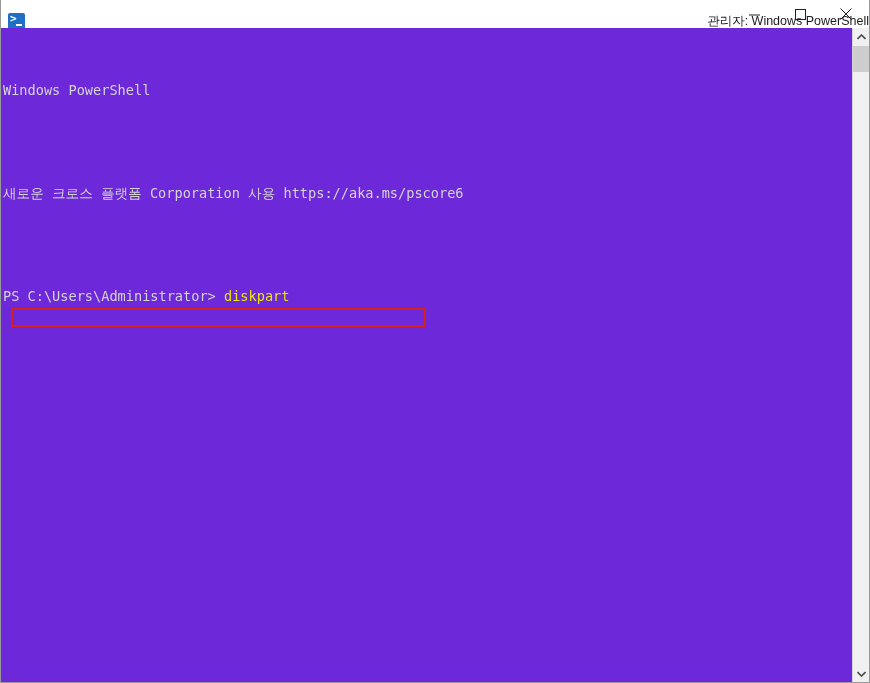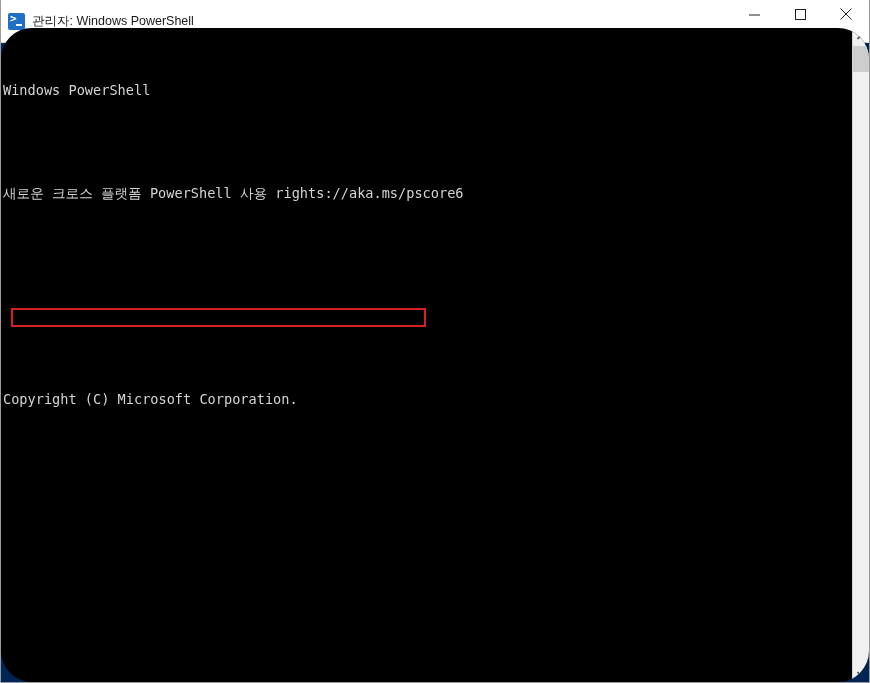--- a/index.html
+++ b/index.html
@@ -27,20 +27,21 @@
 
   
   .titlebar {
     position: relative;
     height: 43px;
     background: #ffffff;
     border-bottom: 1px solid #dcdcdc;
     display: flex;
     align-items: center;
     box-sizing: border-box;
+    justify-content: space-between;
   }
   .title-icon {
     width: 17px;
     height: 17px;
     margin-left: 7px;
     margin-right: 7px;
     background: #1f6fc4;
     border-radius: 2px;
     position: relative;
     flex: 0 0 auto;
@@ -88,23 +89,22 @@
   }
   .win-btn svg { display: block; }
 
   
   .terminal {
     position: absolute;
     left: 0;
     top: 28px;
     right: 0;
     bottom: 0;
-    background: #000000;
+    background: #6d28d9;
     overflow: hidden;
-    border-radius: 31px;
   }
   .console {
     position: absolute;
     left: 0;
     top: 0;
     right: 17px;
     bottom: 0;
     padding: 2px 0 0 2px;
     box-sizing: border-box;
     color: #cccccc;
@@ -185,25 +185,25 @@
         </svg>
       </div>
     </div>
   </div>
 
   <div class="terminal">
     <div class="console">
 
       <div class="line txt">Windows PowerShell</div>
       <div class="blank"></div>
-      <div class="line txt">새로운 크로스 플랫폼 PowerShell 사용 rights://aka.ms/pscore6</div>
-      <div class="blank"></div>
-      <div class="blank"></div>
-      <div class="blank"></div>
-      <div class="line txt">Copyright (C) Microsoft Corporation.</div>
+      <div class="line txt">새로운 크로스 플랫폼 Corporation 사용 https://aka.ms/pscore6</div>
+      <div class="blank"></div>
+      <div class="line"><span class="txt">PS C:\Users\Administrator&gt; </span><span class="cmd-yellow">diskpart</span></div>
+      <div class="blank"></div>
+      <div class="blank"></div>
       <div class="blank"></div>
       
       
 
       
       
       
       
       
       

